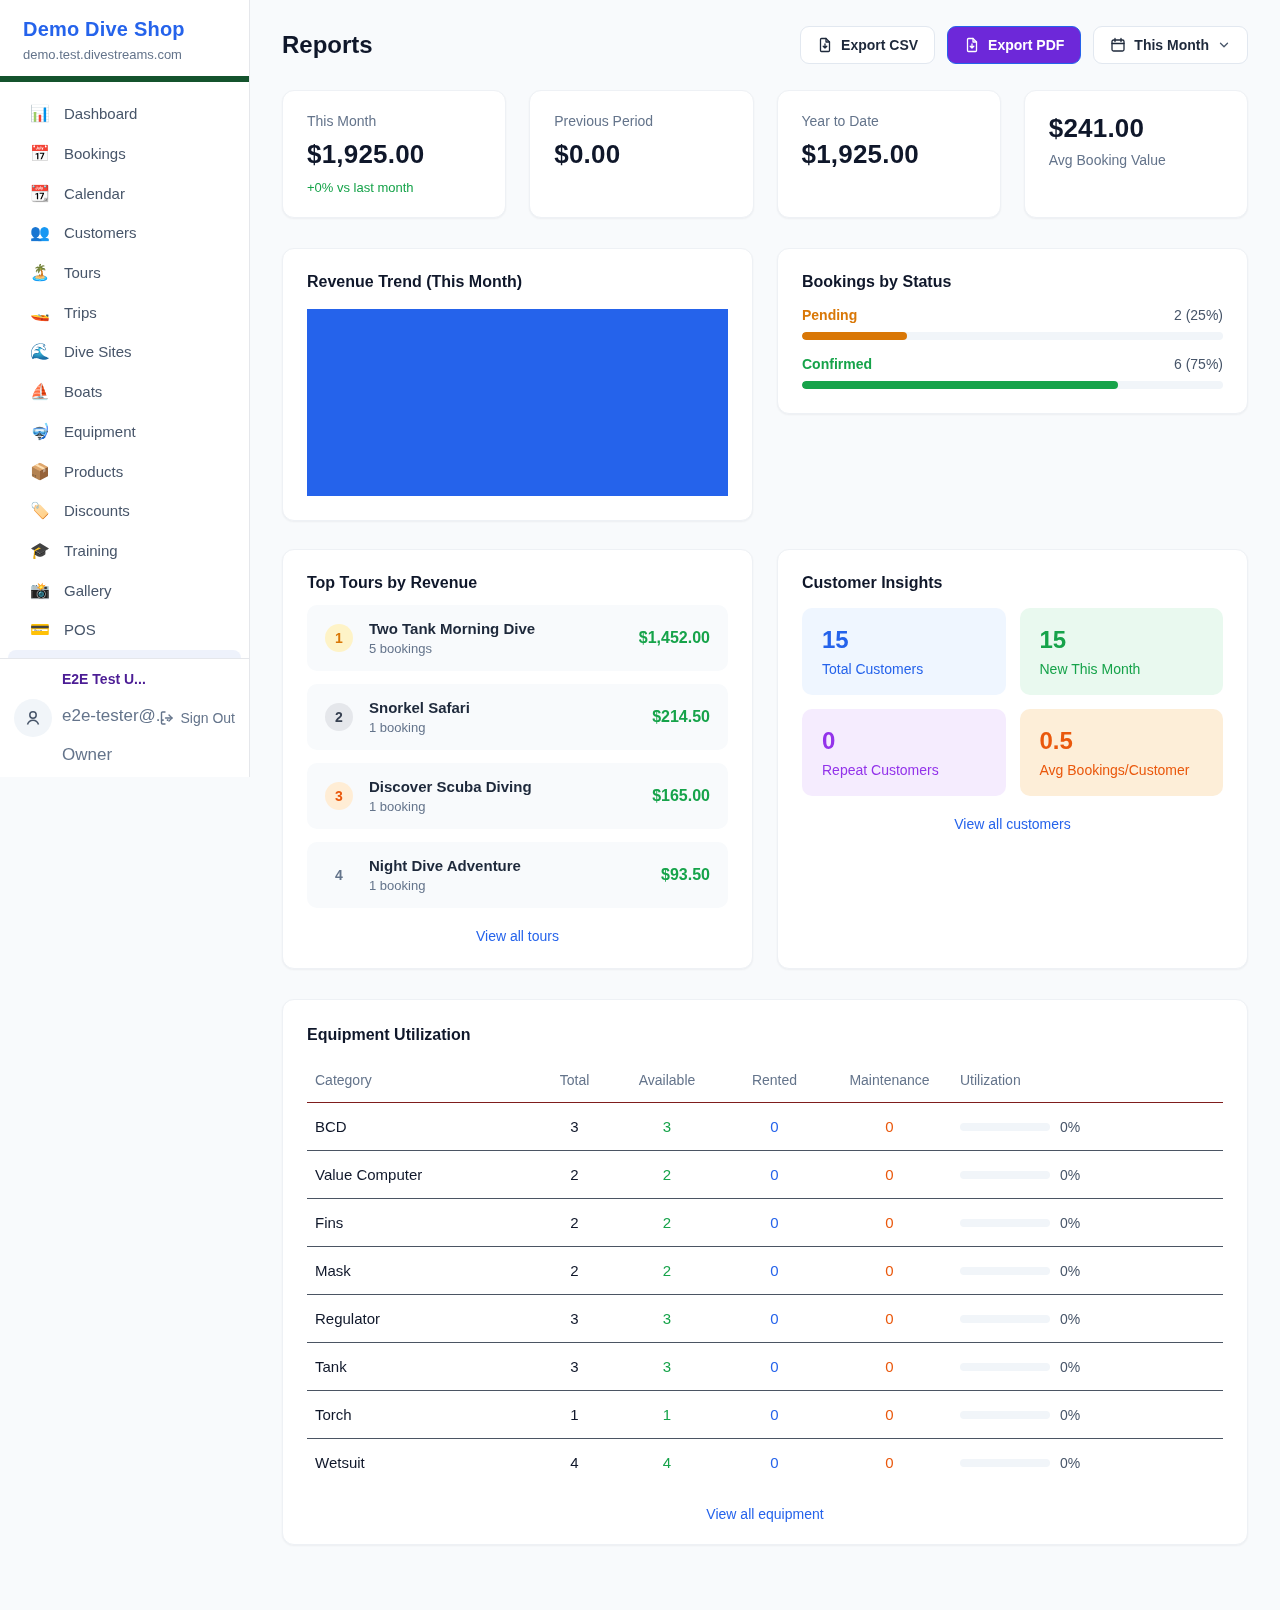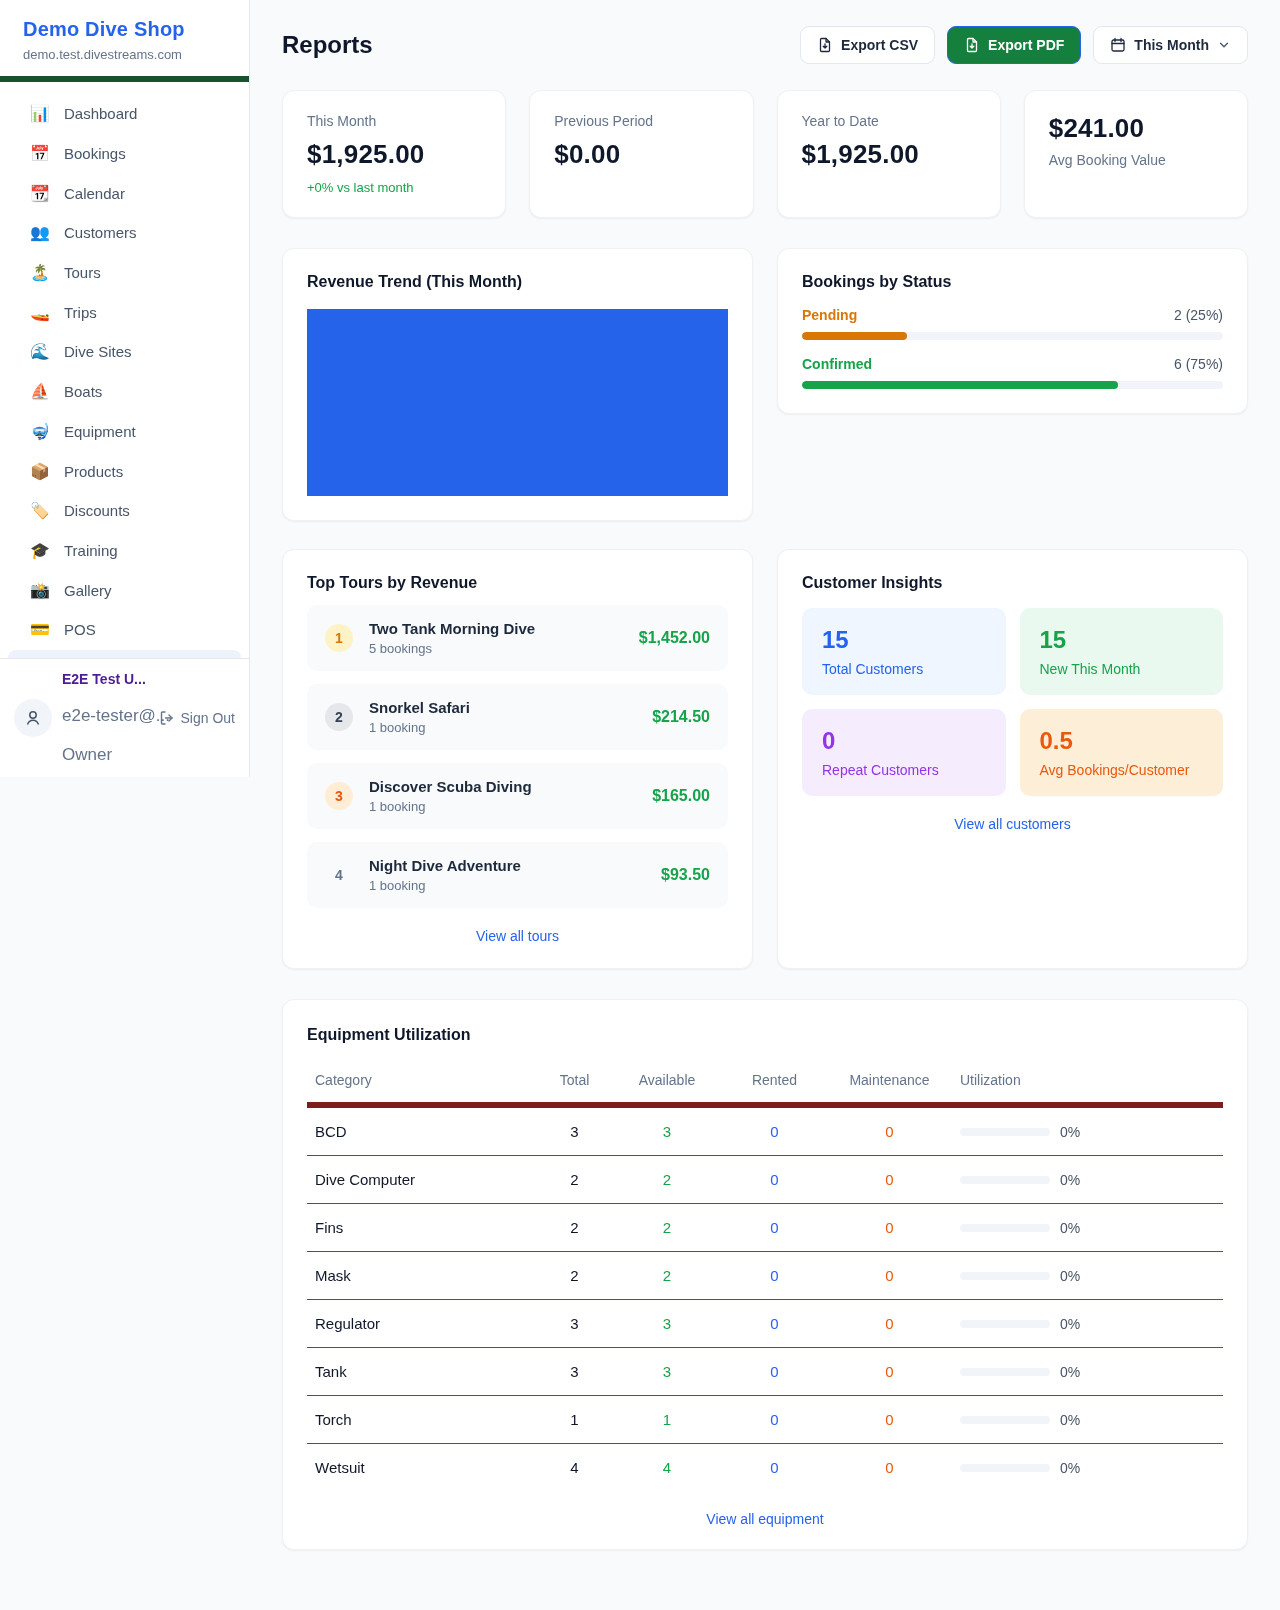--- a/index.html
+++ b/index.html
@@ -24,21 +24,21 @@
   .user-email, .user-role { font-size:17px; color:#64748b; margin-top:19px; white-space:nowrap; }
   .signout { display:flex; align-items:center; gap:6px; color:#64748b; font-size:14px; cursor:pointer; white-space:nowrap; }
 
   
   .main { margin-left:250px; padding:26px 32px 40px; }
   .page-header { display:flex; justify-content:space-between; align-items:center; margin-bottom:26px; }
   .page-title { font-size:24px; font-weight:800; color:#0f172a; }
   .header-actions { display:flex; gap:12px; }
   .btn { display:flex; align-items:center; gap:8px; height:38px; padding:0 16px; border-radius:9px;
     font-size:14px; font-weight:600; cursor:pointer; border:1px solid #e2e8f0; background:#fff; color:#1e293b; }
-  .btn-primary { background:#15803d; border-color:#2563eb; color:#fff; }
+  .btn-primary { background:#6d28d9; border-color:#2563eb; color:#fff; }
   .btn svg { display:block; }
 
   .card { background:#fff; border:1px solid #eef1f5; border-radius:12px;
     box-shadow:0 1px 2px rgba(15,23,42,.05); }
   .card-title { font-size:16px; font-weight:700; color:#0f172a; }
 
   .stats-grid { display:grid; grid-template-columns:repeat(4,1fr); gap:23px; margin-bottom:30px; }
   .stat-card { padding:22px 24px; }
   .stat-label { font-size:14px; color:#64748b; }
   .stat-value { font-size:26px; font-weight:800; color:#0f172a; margin-top:10px; letter-spacing:.2px; }
@@ -86,21 +86,21 @@
   .tile-value { font-size:24px; font-weight:800; }
   .tile-label { font-size:14px; margin-top:7px; }
   .tile-blue   { background:#eff6ff; } .tile-blue .tile-value, .tile-blue .tile-label { color:#2563eb; }
   .tile-green  { background:#e9f9ef; } .tile-green .tile-value, .tile-green .tile-label { color:#16a34a; }
   .tile-purple { background:#f5ecfe; } .tile-purple .tile-value, .tile-purple .tile-label { color:#9333ea; }
   .tile-orange { background:#fdeed8; } .tile-orange .tile-value, .tile-orange .tile-label { color:#ea580c; }
 
   .equip-card { padding:26px 24px 22px; }
   .equip-table { width:100%; border-collapse:collapse; margin-top:20px; }
   .equip-table th { font-size:14px; font-weight:400; color:#64748b; text-align:center; padding:8px 8px 14px;
-    border-bottom:6px solid #7f1d1d; }
+    border-bottom:1px solid #7f1d1d; }
   .equip-table th.col-category, .equip-table th.col-util { text-align:left; }
   .equip-table td { font-size:15px; padding:15px 8px; text-align:center; border-bottom:1px solid #4b5563; }
   .equip-table tr:last-child td { border-bottom:none; }
   .equip-table td.cat { text-align:left; font-weight:500; color:#0f172a; }
   .equip-table td.util-cell { text-align:left; }
   .num-available { color:#16a34a; }
   .num-rented { color:#2563eb; }
   .num-maintenance { color:#ea580c; }
   .util-wrap { display:flex; align-items:center; gap:10px; }
   .util-track { width:90px; height:8px; background:#f1f5f9; border-radius:999px; overflow:hidden; }
@@ -369,21 +369,21 @@
           <td class="util-cell">
             <div class="util-wrap">
                 <div class="util-track">
                   <div class="util-fill" style="width: 0%;"></div>
                 </div>
                 <span class="util-pct">0%</span>
               </div>
           </td>
         </tr>
         <tr>
-          <td class="cat">Dive Computer</td>
+          <td class="cat">Value Computer</td>
           <td>2</td>
           <td class="num-available">2</td>
           <td class="num-rented">0</td>
           <td class="num-maintenance">0</td>
           <td class="util-cell">
             <div class="util-wrap">
                 <div class="util-track">
                   <div class="util-fill" style="width: 0%;"></div>
                 </div>
                 <span class="util-pct">0%</span>

